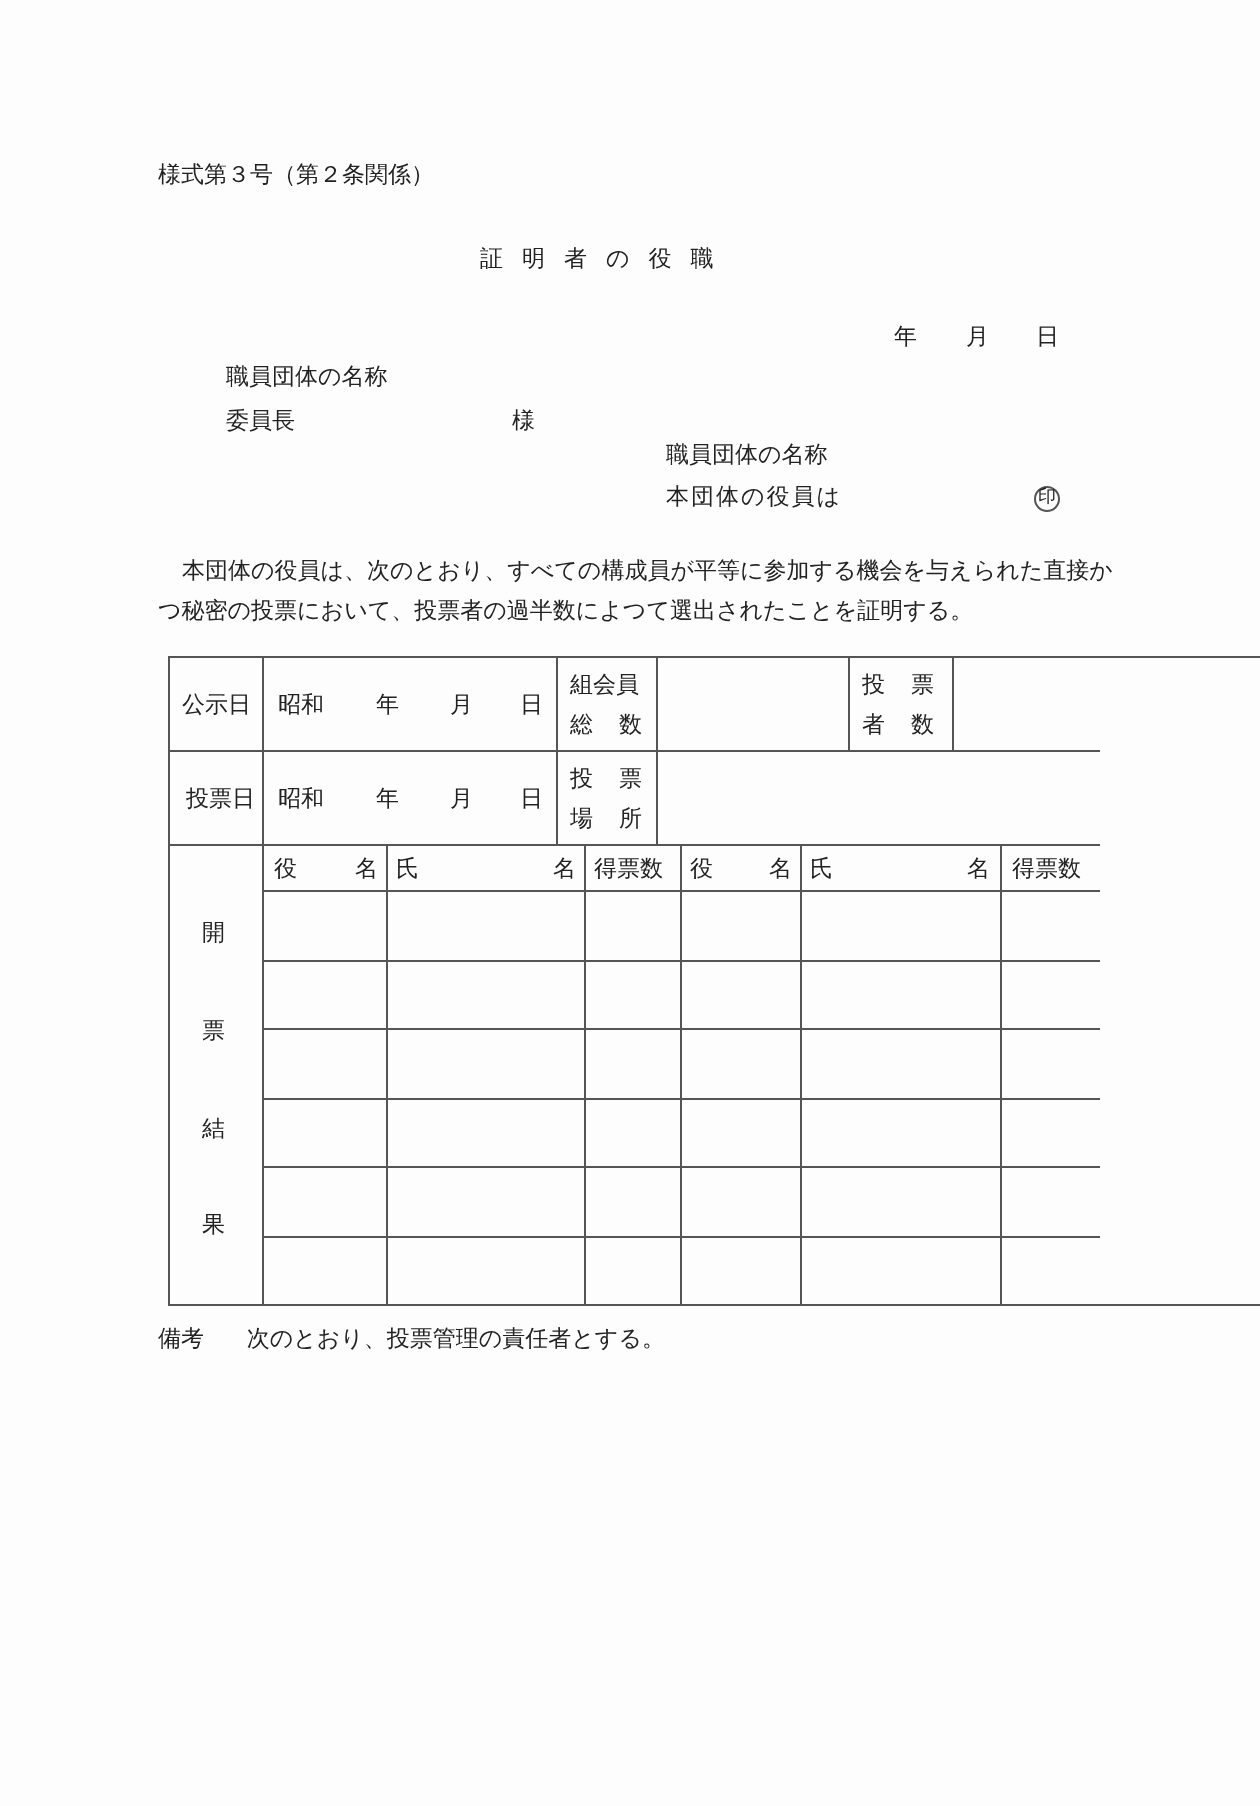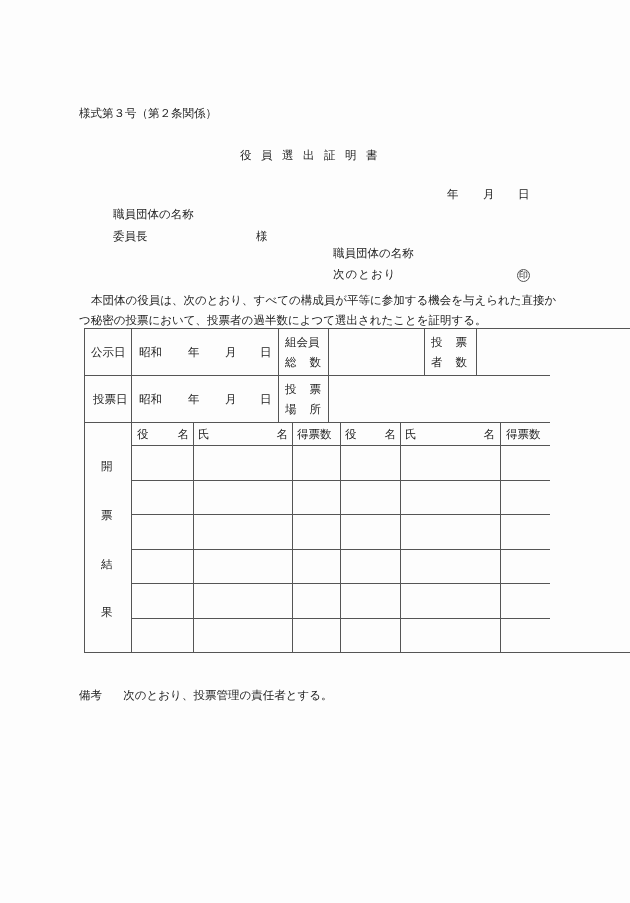--- a/index.html
+++ b/index.html
@@ -1,55 +1,55 @@
 <!DOCTYPE html>
 <html><head>
 <meta charset="utf-8">
 <style>
   html, body { margin: 0; padding: 0; }
   body {
     width: 630px; height: 903px; background: #fdfdfd; position: relative; overflow: hidden;
     font-family: "DejaVu Serif", "Liberation Serif", serif; color: #222; font-size: 11.5px;
   }
-  .abs { position: absolute; white-space: nowrap; line-height: 1; margin-top: 26px; }
+  .abs { position: absolute; white-space: nowrap; line-height: 1; }
   .form-id { left: 79px; top: 82px; }
   .title { left: 240px; top: 124px; letter-spacing: 9.5px; }
   .date { top: 163px; }
   .addr1 { left: 113px; top: 183px; }
   .addr2 { left: 113px; top: 205px; }
   .sama { left: 256px; top: 205px; }
   .org { left: 333px; top: 222px; text-align: right; }
   .cert { left: 333px; top: 243px; letter-spacing: 1px; }
   .seal { left: 517px; top: 243px; font-size: 9px; width: 11px; height: 11px; border: 1px solid #555; border-radius: 50%; text-align: center; line-height: 11px; }
-  .body-text { left: 79px; top: 264px; width: 480px; white-space: normal; line-height: 20px; text-indent: 12px; }
+  .body-text { left: 79px; top: 275px; width: 480px; white-space: normal; line-height: 20px; text-indent: 12px; }
   .note { left: 79px; top: 664px; }
 
   
   .tbl { position: absolute; left: 84px; top: 328px; width: 552px; height: 325px; border: 1px solid #555; box-sizing: border-box; }
   .line-h, .line-v { position: absolute; background: #555; }
   .line-h { height: 1px; }
   .line-v { width: 1px; }
   .cell { position: absolute; line-height: 1; white-space: nowrap; }
   .spread { display: flex; justify-content: space-between; }
 </style>
 </head>
 <body>
 
 <div class="abs form-id">様式第３号（第２条関係）</div>
-<div class="abs title">役員選出証明書</div>
+<div class="abs title">証明者の役職</div>
 
 <div class="abs date" style="left:447px">年</div>
 <div class="abs date" style="left:483px">月</div>
 <div class="abs date" style="left:518px">日</div>
 
 <div class="abs addr1">職員団体の名称</div>
 <div class="abs addr2">委員長</div>
 <div class="abs sama">様</div>
 <div class="abs org">職員団体の名称</div>
-<div class="abs cert">次のとおり</div>
+<div class="abs cert">本団体の役員は</div>
 <div class="abs seal">印</div>
 
 <div class="abs body-text">本団体の役員は、次のとおり、すべての構成員が平等に参加する機会を与えられた直接かつ秘密の投票において、投票者の過半数によつて選出されたことを証明する。</div>
 
 <div class="tbl">
 
   <div class="line-h" style="top:46px;left:0;width:465px"></div>
   <div class="line-h" style="top:93px;left:0;width:465px"></div>
   <div class="line-h" style="top:116px;left:47px;width:418px"></div>
   <div class="line-h" style="top:151px;left:47px;width:418px"></div>

